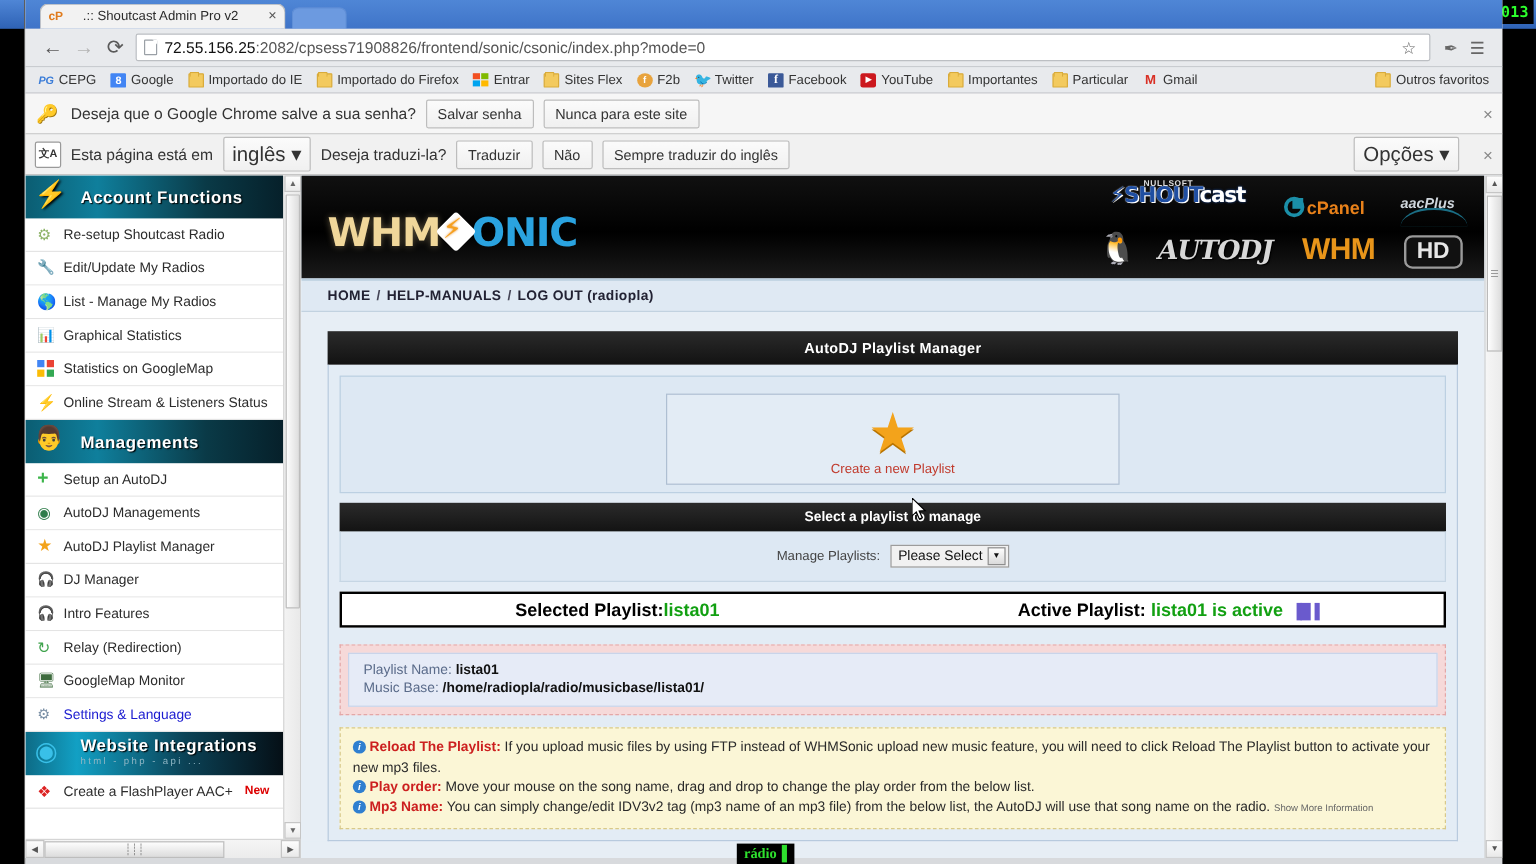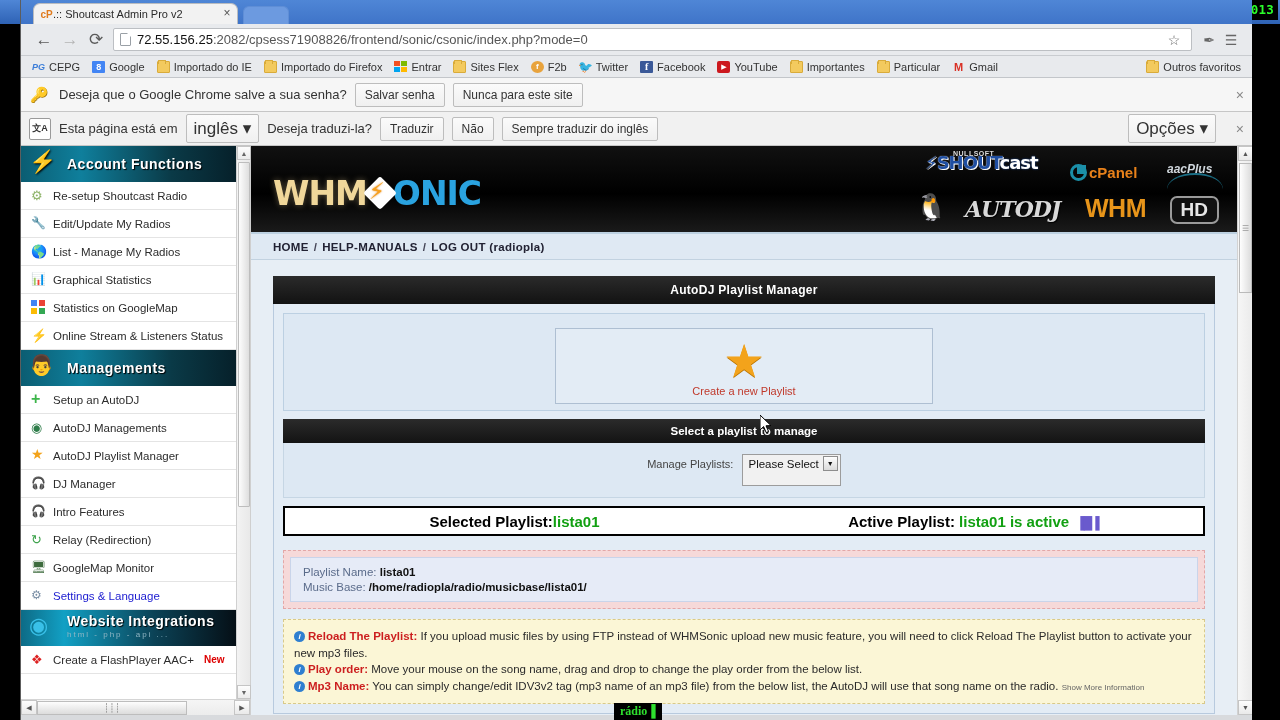--- a/index.html
+++ b/index.html
@@ -43,21 +43,21 @@
   }
   .tab {
     position:absolute; left:12px; top:3px; height:21px; width:205px;
     background:#f2f2f2;
     border-top-left-radius:7px; border-top-right-radius:7px;
     border:1px solid #b9bcc0; border-bottom:none;
     display:flex; align-items:center; padding:0 4px 0 6px;
     transform:skewX(0deg);
   }
   .tab .favicon {
-    width:13px; height:13px; flex:none; margin-right:0;
+    width:13px; height:13px; flex:none; margin-right:16px;
     font-size:10px; font-weight:bold; line-height:13px; text-align:center;
     color:#e07b1d;
   }
   .tab .title {
     flex:1; font-size:11px; color:#2b2b2b; white-space:nowrap;
     overflow:hidden; text-overflow:clip;
   }
   .tab .closex {
     width:12px; height:12px; flex:none; color:#555; font-size:12px;
     line-height:11px; text-align:center; cursor:pointer;
@@ -285,21 +285,21 @@
   .create-label { color:#c0392b; font-size:11px; margin-top:2px; }
 
   .subbar {
     background:linear-gradient(#2b2b2b,#131313); color:#fff;
     text-align:center; font-size:11.5px; font-weight:bold; padding:6px 0;
   }
   .select-row { background:#dde8f3; padding:11px 0; text-align:center; font-size:11px; color:#333; border:1px solid #c6d6e4; border-top:none;}
   .select-row label { margin-right:6px; color:#444; }
   .fakeselect {
     display:inline-flex; align-items:center; background:#f1f1f1;
-    border:1px solid #9c9c9c; font-size:11.5px; color:#111; padding:1px 2px 14px 5px;
+    border:1px solid #9c9c9c; font-size:11.5px; color:#111; padding:1px 2px 1px 5px;
   }
   .fakeselect .caret {
     margin-left:4px; width:15px; height:15px; background:linear-gradient(#fdfdfd,#dadada);
     border:1px solid #8d8d8d; display:flex; align-items:center; justify-content:center; font-size:7px;
   }
 
   .status-bar {
     margin-top:8px; background:#fff; border:2px solid #000;
     display:flex; align-items:center; height:30px; font-size:15px; font-weight:bold;
   }

